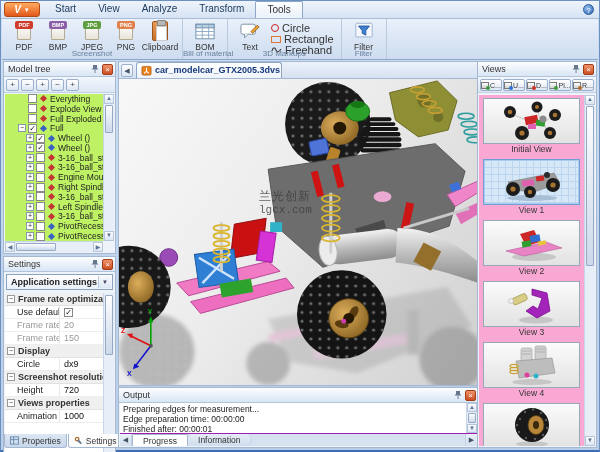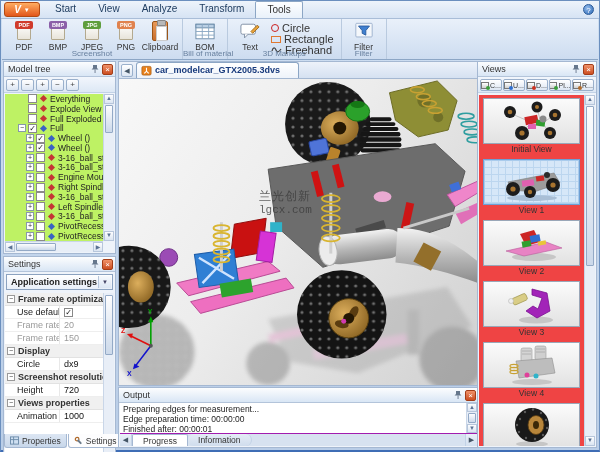--- a/index.html
+++ b/index.html
@@ -73,21 +73,21 @@
   .sprop.disabled .plabel,.sprop.disabled .pval{color:#9a9a9a;}
   .pcheck{width:9px;height:9px;border:1px solid #888;font-size:8px;line-height:8px;text-align:center;background:#fff;display:inline-block;}
   #lefttabs{position:absolute;left:0;right:0;bottom:0;height:14px;display:flex;gap:1px;padding-left:1px;}
   .ltab{display:flex;align-items:center;gap:3px;font-size:8.5px;color:#333;padding:0 5px;border:1px solid #a5b8d2;border-top:none;background:linear-gradient(#dce6f3,#c8d7ea);border-radius:0 0 3px 3px;}
   .ltab.active{background:#fdfdfe;}
 
   
   #center{position:absolute;left:117px;top:60px;width:361px;bottom:2px;}
   #doctabs{height:17px;background:linear-gradient(#edf2fa,#d5e1f1);border:1px solid #a5b8d2;border-bottom:none;display:flex;align-items:flex-end;padding-left:2px;}
   .navarrow{width:12px;height:13px;margin:0 3px 1px 0;border:1px solid #9ab0cc;border-radius:2px;background:linear-gradient(#fff,#dce6f3);font-size:7px;line-height:11px;text-align:center;color:#456;}
-  #doctab{display:flex;align-items:center;gap:3px;background:linear-gradient(#fff,#eef3fa);border:1px solid #8ca6c5;border-bottom:none;border-radius:3px 3px 0 0;padding:1px 18px 2px 4px;font-size:9px;font-weight:bold;color:#16397c;height:16px;white-space:nowrap;}
+  #doctab{display:flex;align-items:center;gap:3px;background:linear-gradient(#fff,#eef3fa);border:1px solid #8ca6c5;border-bottom:none;border-radius:3px 3px 0 0;padding:1px 1px 2px 4px;font-size:9px;font-weight:bold;color:#16397c;height:16px;white-space:nowrap;}
   #viewport{position:absolute;top:17px;left:0;right:0;bottom:62px;border:1px solid #a5b8d2;background:linear-gradient(125deg,#f8f8f8,#ececec 45%,#d0d0d0);overflow:hidden;}
   #scene{position:absolute;inset:0;}
   #vwm{position:absolute;left:39%;top:36%;color:#3a3a3a;opacity:.78;line-height:1.2;}
   #vwm .l1{font-size:12px;letter-spacing:1px;}
   #vwm .l2{font-family:"Liberation Mono",monospace;font-size:11px;}
   #output{position:absolute;left:0;right:0;bottom:0;height:61px;background:#eef3fa;border:1px solid #a5b8d2;}
   #obody{position:absolute;top:15px;left:1px;right:12px;bottom:14px;background:#fff;font-size:8.5px;color:#222;padding:1px 3px;overflow:hidden;}
   .oline{height:10px;white-space:nowrap;overflow:hidden;}
   #oscroll{position:absolute;top:15px;right:1px;width:11px;bottom:14px;background:#e8eef7;border-left:1px solid #c9d6e8;}
   #otabs{position:absolute;left:1px;right:1px;bottom:1px;height:13px;background:#d7e2f0;display:flex;align-items:stretch;border-top:1px solid #a21caf;}
@@ -96,21 +96,21 @@
   .otab{padding:0 10px;font-size:8.5px;line-height:12px;color:#333;border-right:1px solid #c2d2e6;background:linear-gradient(#e4ecf6,#d0dded);white-space:nowrap;border-radius:6px;}
   .otab.active{background:#fff;border:1px solid #a5b8d2;border-bottom:none;border-radius:2px 2px 0 0;}
   .ospacer{flex:1;}
 
   
   #right{position:absolute;right:2px;top:60px;width:120px;bottom:2px;background:#eef3fa;border:1px solid #a5b8d2;}
   #vtoolbar{height:16px;display:flex;gap:1px;padding:2px 2px 1px;border-bottom:1px solid #c2d2e6;background:linear-gradient(#f2f6fc,#dde8f5);}
   .vbtn{flex:1;display:flex;align-items:center;justify-content:center;gap:1px;border:1px solid #9ab0cc;border-radius:2px;background:linear-gradient(#fff,#dce6f3);font-size:7px;color:#333;white-space:nowrap;overflow:hidden;}
   .vbtn-ic{width:8px;height:7px;border:1px solid #777;background:linear-gradient(#fff,#cfcfcf);position:relative;flex:none;}
   .vbtn-ic i{position:absolute;right:-2px;bottom:-2px;width:4px;height:4px;border-radius:50%;}
-  #vlist{position:absolute;top:33px;left:1px;right:12px;bottom:1px;background:#ef4444;overflow:hidden;padding-top:3px;}
+  #vlist{position:absolute;top:33px;left:1px;right:12px;bottom:1px;background:#f9a8d4;overflow:hidden;padding-top:3px;}
   #views-vscroll{position:absolute;top:33px;right:1px;width:11px;bottom:1px;background:#e8eef7;border-left:1px solid #c9d6e8;}
   .view-item{margin:0 4px 4px;}
   .thumb{height:46px;border:1px solid #9aa7b8;background:linear-gradient(#fbfbfb,#e2e2e2);display:flex;align-items:center;justify-content:center;overflow:hidden;}
   .view-item.selected .thumb{border-color:#6f9fd4;box-shadow:0 0 0 1px #a9cbec inset;background-image:linear-gradient(#bcd6ef 1px,transparent 1px),linear-gradient(90deg,#bcd6ef 1px,transparent 1px);background-size:7px 7px;background-color:#d6e7f8;}
   .vlabel{text-align:center;font-size:8.5px;color:#333;height:11px;line-height:11px;white-space:nowrap;overflow:hidden;}
 </style>
 </head>
 <body>
 
 <div id="window">

